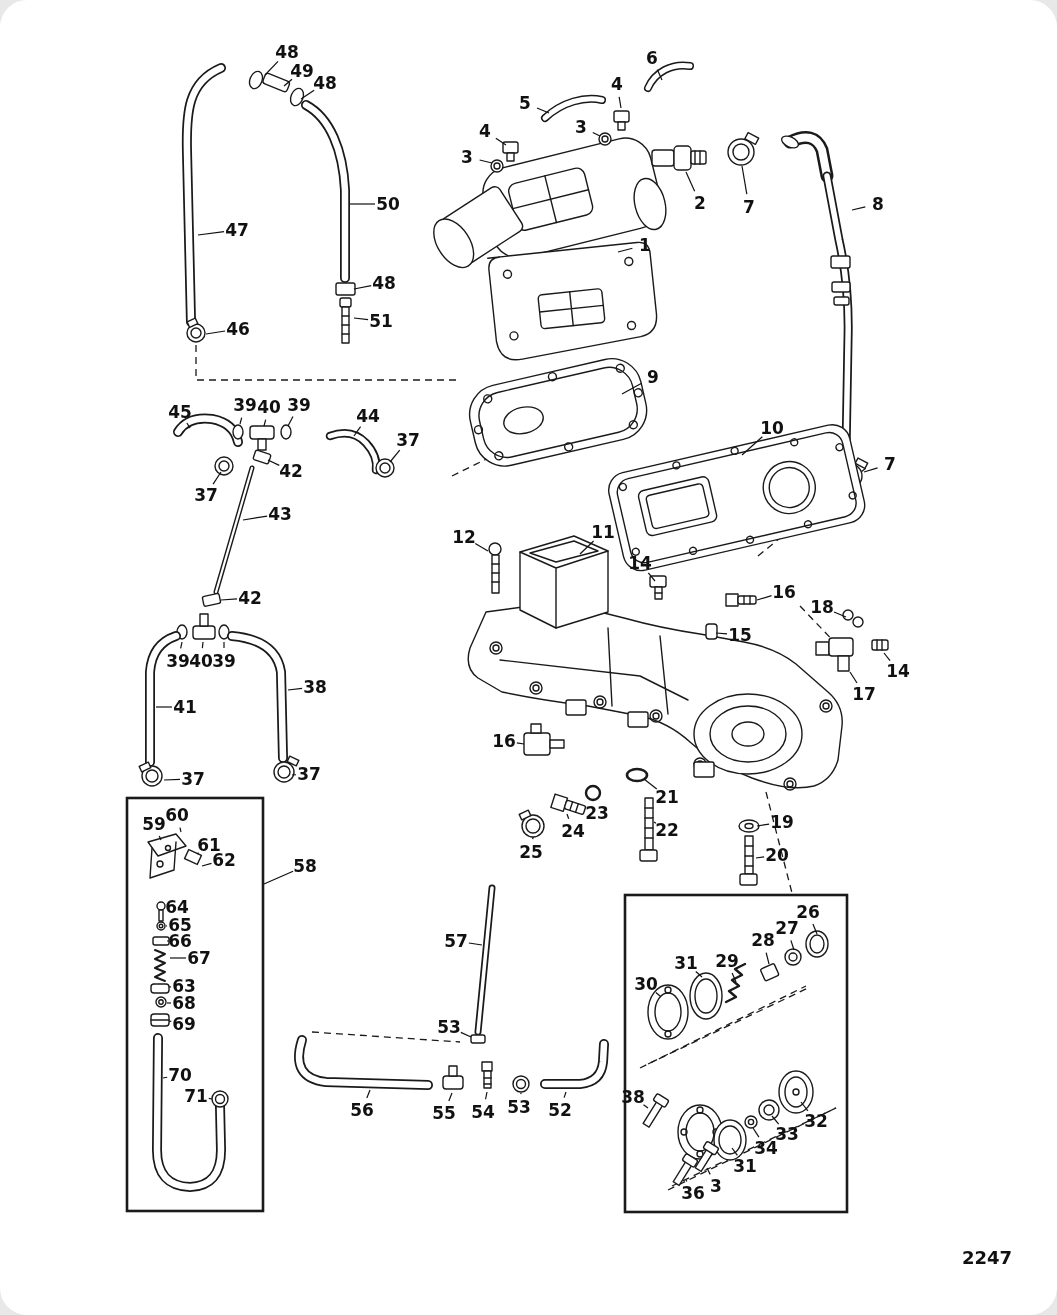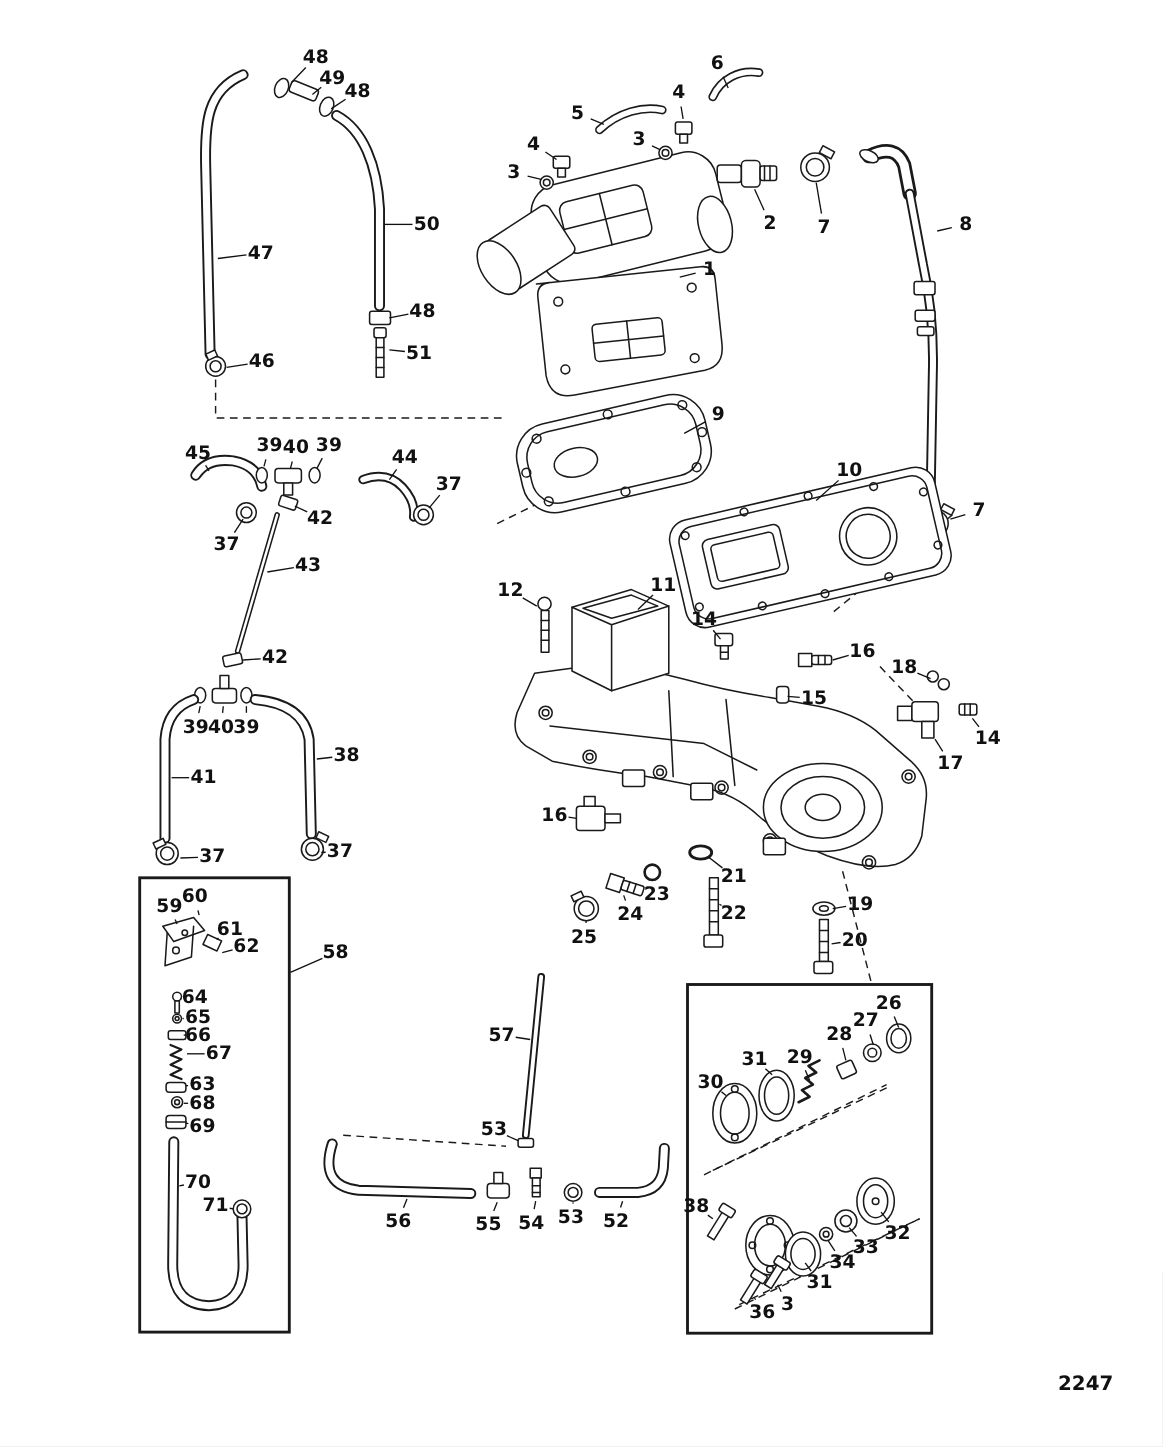--- a/index.html
+++ b/index.html
@@ -1,17 +1,17 @@
 <!DOCTYPE html>
 <html><head>
 <meta charset="utf-8">
 <style>
   html,body{margin:0;padding:0;background:#e8e8e8;}
   .stage{position:relative;width:1057px;height:1315px;background:#ffffff;margin:0 auto;
-         font-family:"DejaVu Sans", sans-serif;}
+         font-family:"DejaVu Sans", sans-serif;border-radius:27px;}
   svg{display:block;}
   .ln{fill:none;stroke:#1a1a1a;stroke-width:1.4;stroke-linejoin:round;stroke-linecap:round;}
   .fillw{fill:#ffffff;}
   .hoseO{fill:none;stroke:#1a1a1a;stroke-width:10;stroke-linecap:round;stroke-linejoin:round;}
   .hoseI{fill:none;stroke:#ffffff;stroke-width:6.5;stroke-linecap:round;stroke-linejoin:round;}
   .thinO{fill:none;stroke:#1a1a1a;stroke-width:5;stroke-linecap:round;}
   .thinI{fill:none;stroke:#ffffff;stroke-width:2.2;stroke-linecap:round;}
   .dash{fill:none;stroke:#1a1a1a;stroke-width:1.3;stroke-dasharray:7 5;}
   .box{fill:none;stroke:#1a1a1a;stroke-width:2.6;}
   .callout{font:700 17px "DejaVu Sans", sans-serif;fill:#111;text-anchor:middle;dominant-baseline:central;}

